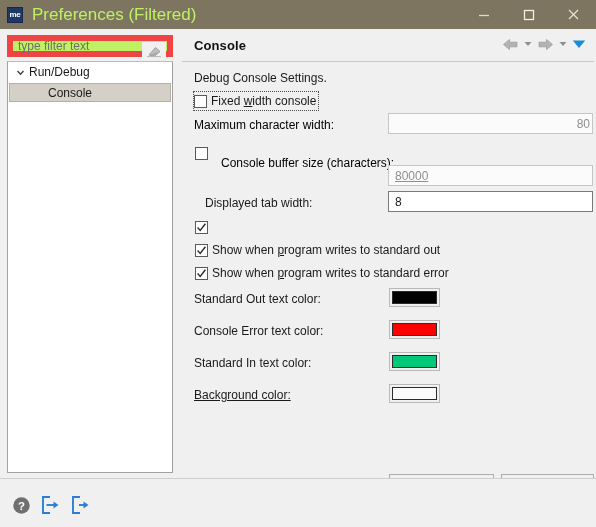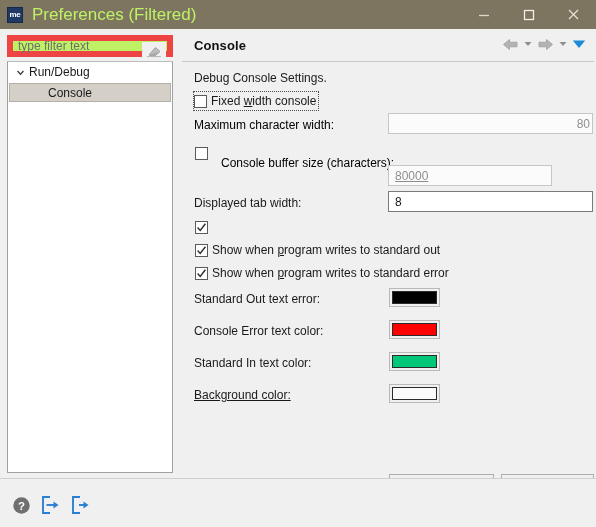--- a/index.html
+++ b/index.html
@@ -421,23 +421,23 @@
       </div>
 
       <div class="section-label disabled" style="left:13px; top:47px;">Maximum character width:</div>
       <input class="text-field" style="left: 207px; top: 42px; width: 205px; text-align: right;" type="text" readonly="" value="80">
 
       <div class="cb-row" style="left:14px; top:74px;">
         <span class="checkbox"></span>
       </div>
 
       <div class="section-label disabled" style="left:13px; top:85px;margin-left:27px;">Console buffer size (characters):</div>
-      <input class="text-field" style="left: 207px; top: 94px; width: 164px; text-decoration: underline;" type="text" readonly="" value="80000">
-
-      <div class="section-label" style="left:13px; top:125px;">Displayed tab width:</div>
+      <input class="text-field" style="left: 207px; top: 94px; width: 205px; text-decoration: underline;" type="text" readonly="" value="80000">
+
+      <div class="section-label" style="left:24px; top:125px;">Displayed tab width:</div>
       <input class="text-field enabled" style="left: 207px; top: 120px; width: 205px;" type="text" value="8">
 
       <div class="cb-row" style="left:14px; top:148px;">
         <span class="checkbox">
           <svg width="11" height="11" viewBox="0 0 11 11">
               <polyline points="1.6,5.6 4.2,8.4 9.4,1.8" fill="none" stroke="#2a2a2a" stroke-width="1.4"></polyline>
             </svg>
         </span>
       </div>
 
@@ -452,21 +452,21 @@
 
       <div class="cb-row" style="left:14px; top:194px;text-align:center;">
         <span class="checkbox">
           <svg width="11" height="11" viewBox="0 0 11 11">
               <polyline points="1.6,5.6 4.2,8.4 9.4,1.8" fill="none" stroke="#2a2a2a" stroke-width="1.4"></polyline>
             </svg>
         </span>
         <span class="cb-label">Show when <span class="mn">p</span>rogram writes to standard error</span>
       </div>
 
-      <div class="section-label" style="left:13px; top:221px;">Standard Out text error:</div>
+      <div class="section-label" style="left:13px; top:221px;">Standard Out text color:</div>
       <div class="color-swatch" style="left:208px; top:217px;">
         <div class="inner" id="sw0" style="background: rgb(0, 0, 0);"></div>
       </div>
 
       <div class="section-label" style="left:13px; top:253px;">Console Error text color:</div>
       <div class="color-swatch" style="left:208px; top:249px;">
         <div class="inner" id="sw1" style="background: rgb(255, 0, 0);"></div>
       </div>
 
       <div class="section-label" style="left:13px; top:285px;">Standard In text color:</div>

